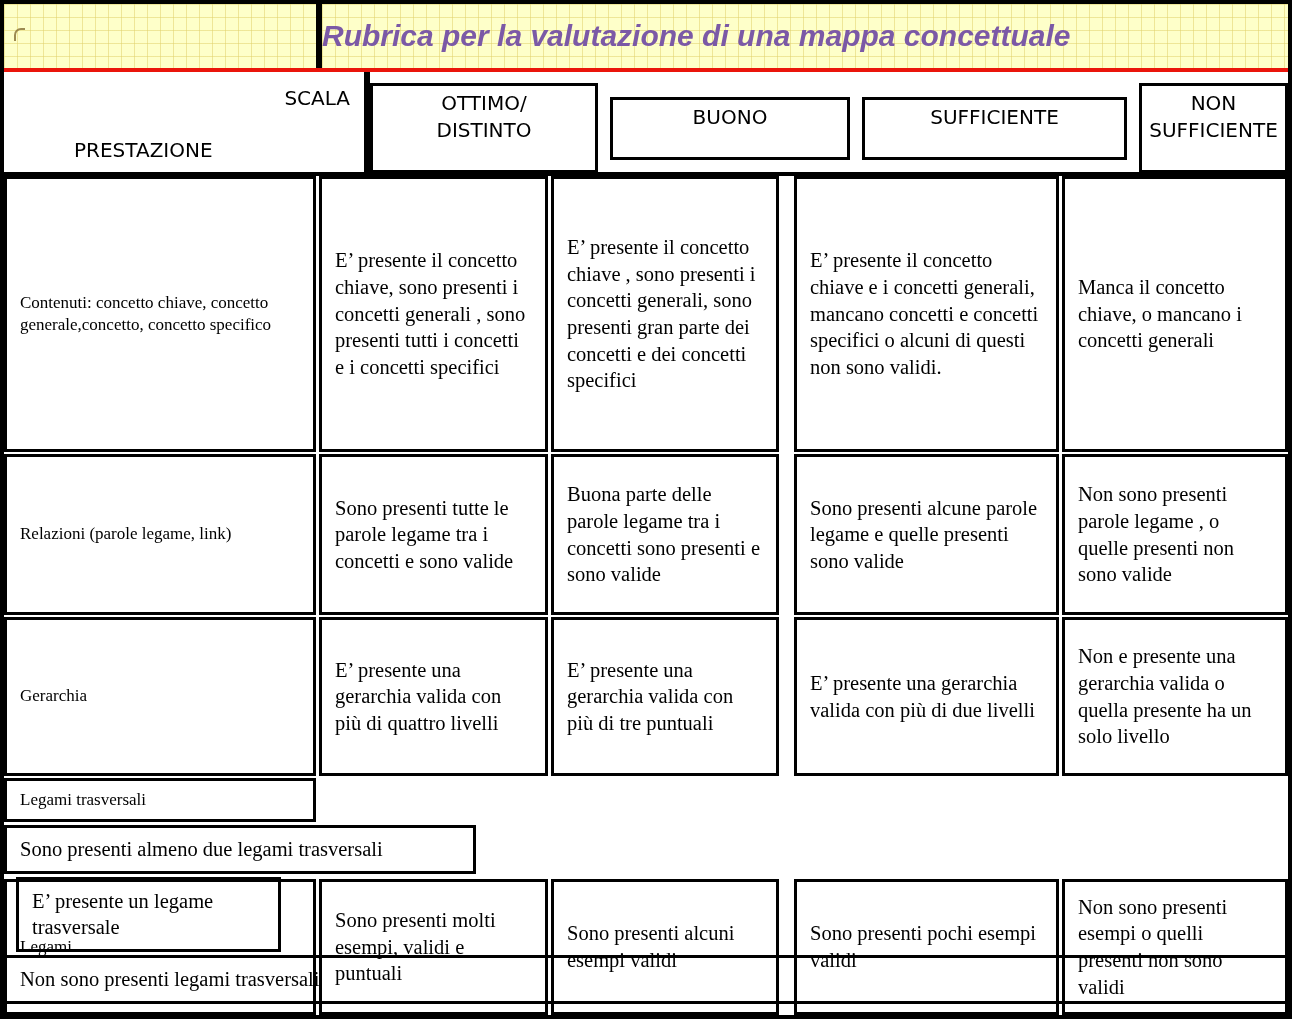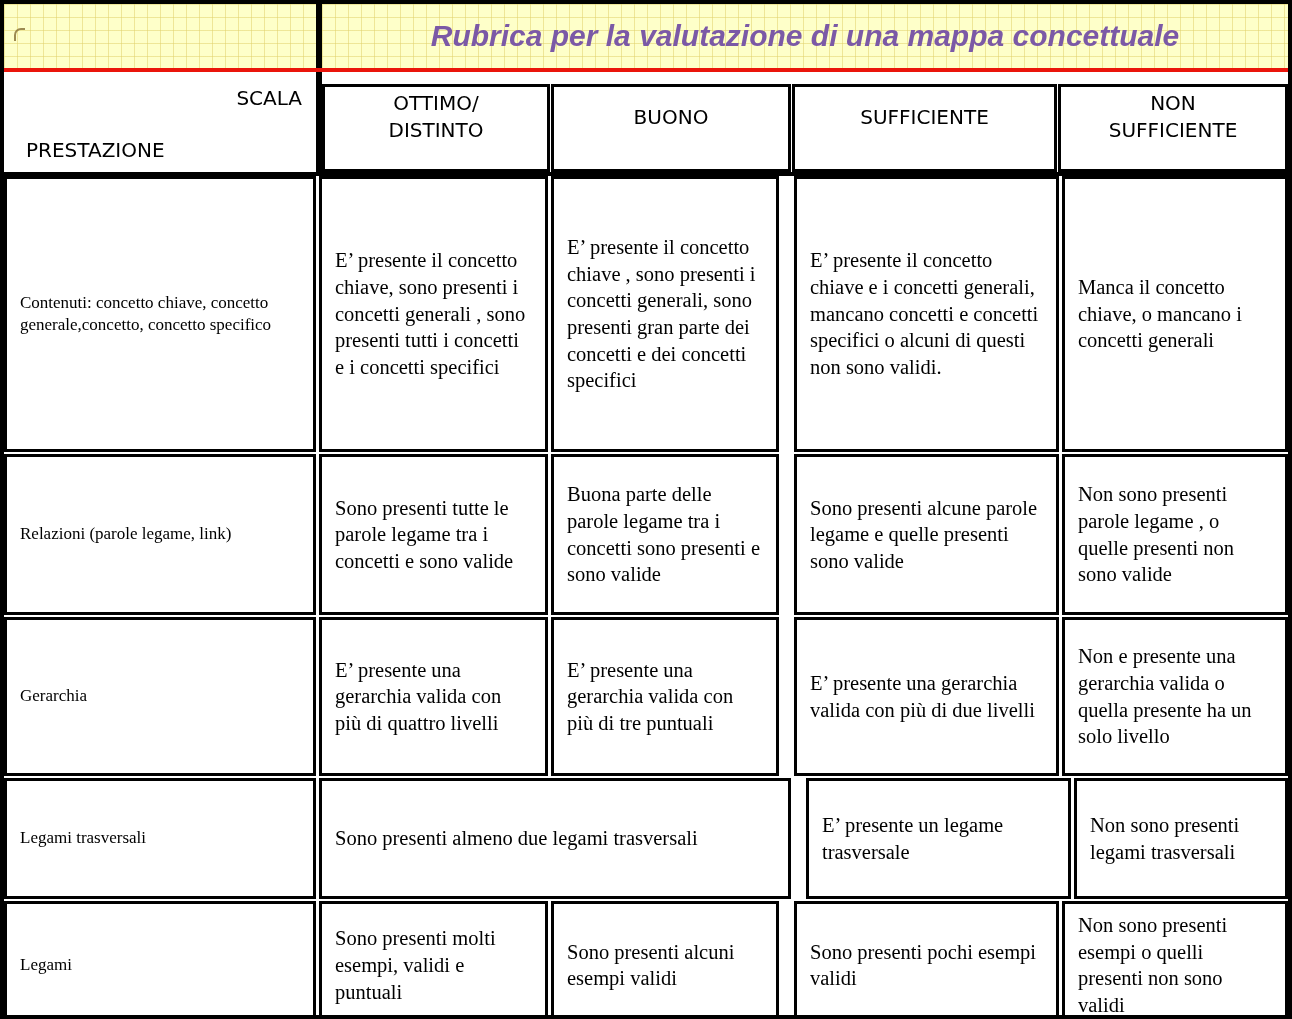--- a/index.html
+++ b/index.html
@@ -22,54 +22,54 @@
     background-size:13px 13px;
   }
   .title-band { height:64px; display:flex; flex:none; }
   .corner-cell { width:312px; flex:none; border-right:6px solid #000; position:relative; }
   .corner-curl {
     position:absolute; left:10px; top:24px; width:9px; height:11px;
     border-top:2px solid rgba(140,118,60,.85);
     border-left:2px solid rgba(140,118,60,.85);
     border-radius:7px 0 0 0;
   }
-  .title-cell { flex:1; display:flex; align-items:center; justify-content:center; }
+  .title-cell { flex:1; display:flex; align-items:center; justify-content:flex-start; }
   .page-title {
     font-family:"Liberation Sans","DejaVu Sans",sans-serif;
     font-size:30px; font-weight:bold; font-style:italic;
     color:#7b59a6; letter-spacing:0px; white-space:nowrap;
   }
   .red-rule { height:4px; flex:none; background:#ea150c; }
 
   
-  .header-band { height:104px; flex:none; display:flex; box-sizing:border-box; border-bottom:4px solid #000; }
+  .header-band { height:104px; flex:none; display:flex; box-sizing:border-box; border-bottom:4px solid #000;padding-left:48px; }
   .scala-cell {
     width:312px; flex:none; border-right:6px solid #000; position:relative;
     font-family:"DejaVu Sans","Liberation Sans",sans-serif; font-size:20px;
   }
   .scala-label { position:absolute; top:14px; right:14px; }
   .prestazione-label { position:absolute; bottom:10px; left:22px; }
-  .header-boxes { flex:1; display:flex; gap:1px; padding-top:12px; }
+  .header-boxes { flex:1; display:flex; gap:12px; padding-top:12px;align-items:center; }
   .hbox {
     box-sizing:border-box; border:3px solid #000;
     display:flex; align-items:center; justify-content:center;
     text-align:center; white-space:pre-line;
     font-family:"DejaVu Sans","Liberation Sans",sans-serif; font-size:20px;
     line-height:1.35; padding:4px 6px 26px 6px;
   }
   .hbox.c1 { width:228px; flex:none; }
   .hbox.c2 { width:240px; flex:none; }
   .hbox.c3 { width:265px; flex:none; }
   .hbox.c4 { flex:1; }
 
   
   .body { flex:1; display:flex; flex-direction:column; gap:2px; }
   .trow { display:flex; gap:3px; flex:none; }
   .trow.r1 { height:276px; } .trow.r2 { height:161px; }
-  .trow.r3 { height:159px; } .trow.r4 { height:121px; }
+  .trow.r3 { height:159px; } .trow.r4 { height:99px;flex-direction:column; }
   .trow.r5 { flex:1; }
   .cell {
     box-sizing:border-box; border:3px solid #000;
     display:flex; flex-direction:column; justify-content:center;
     font-size:20.5px; line-height:1.3; padding:8px 13px;
   }
   .cell.c0 { width:312px; flex:none; font-weight:normal; font-size:17px; }
   .cell.c1 { width:229px; flex:none; }
   .cell.c2 { width:228px; flex:none; }
   .cell.c3 { width:265px; flex:none;margin-left:12px; }

